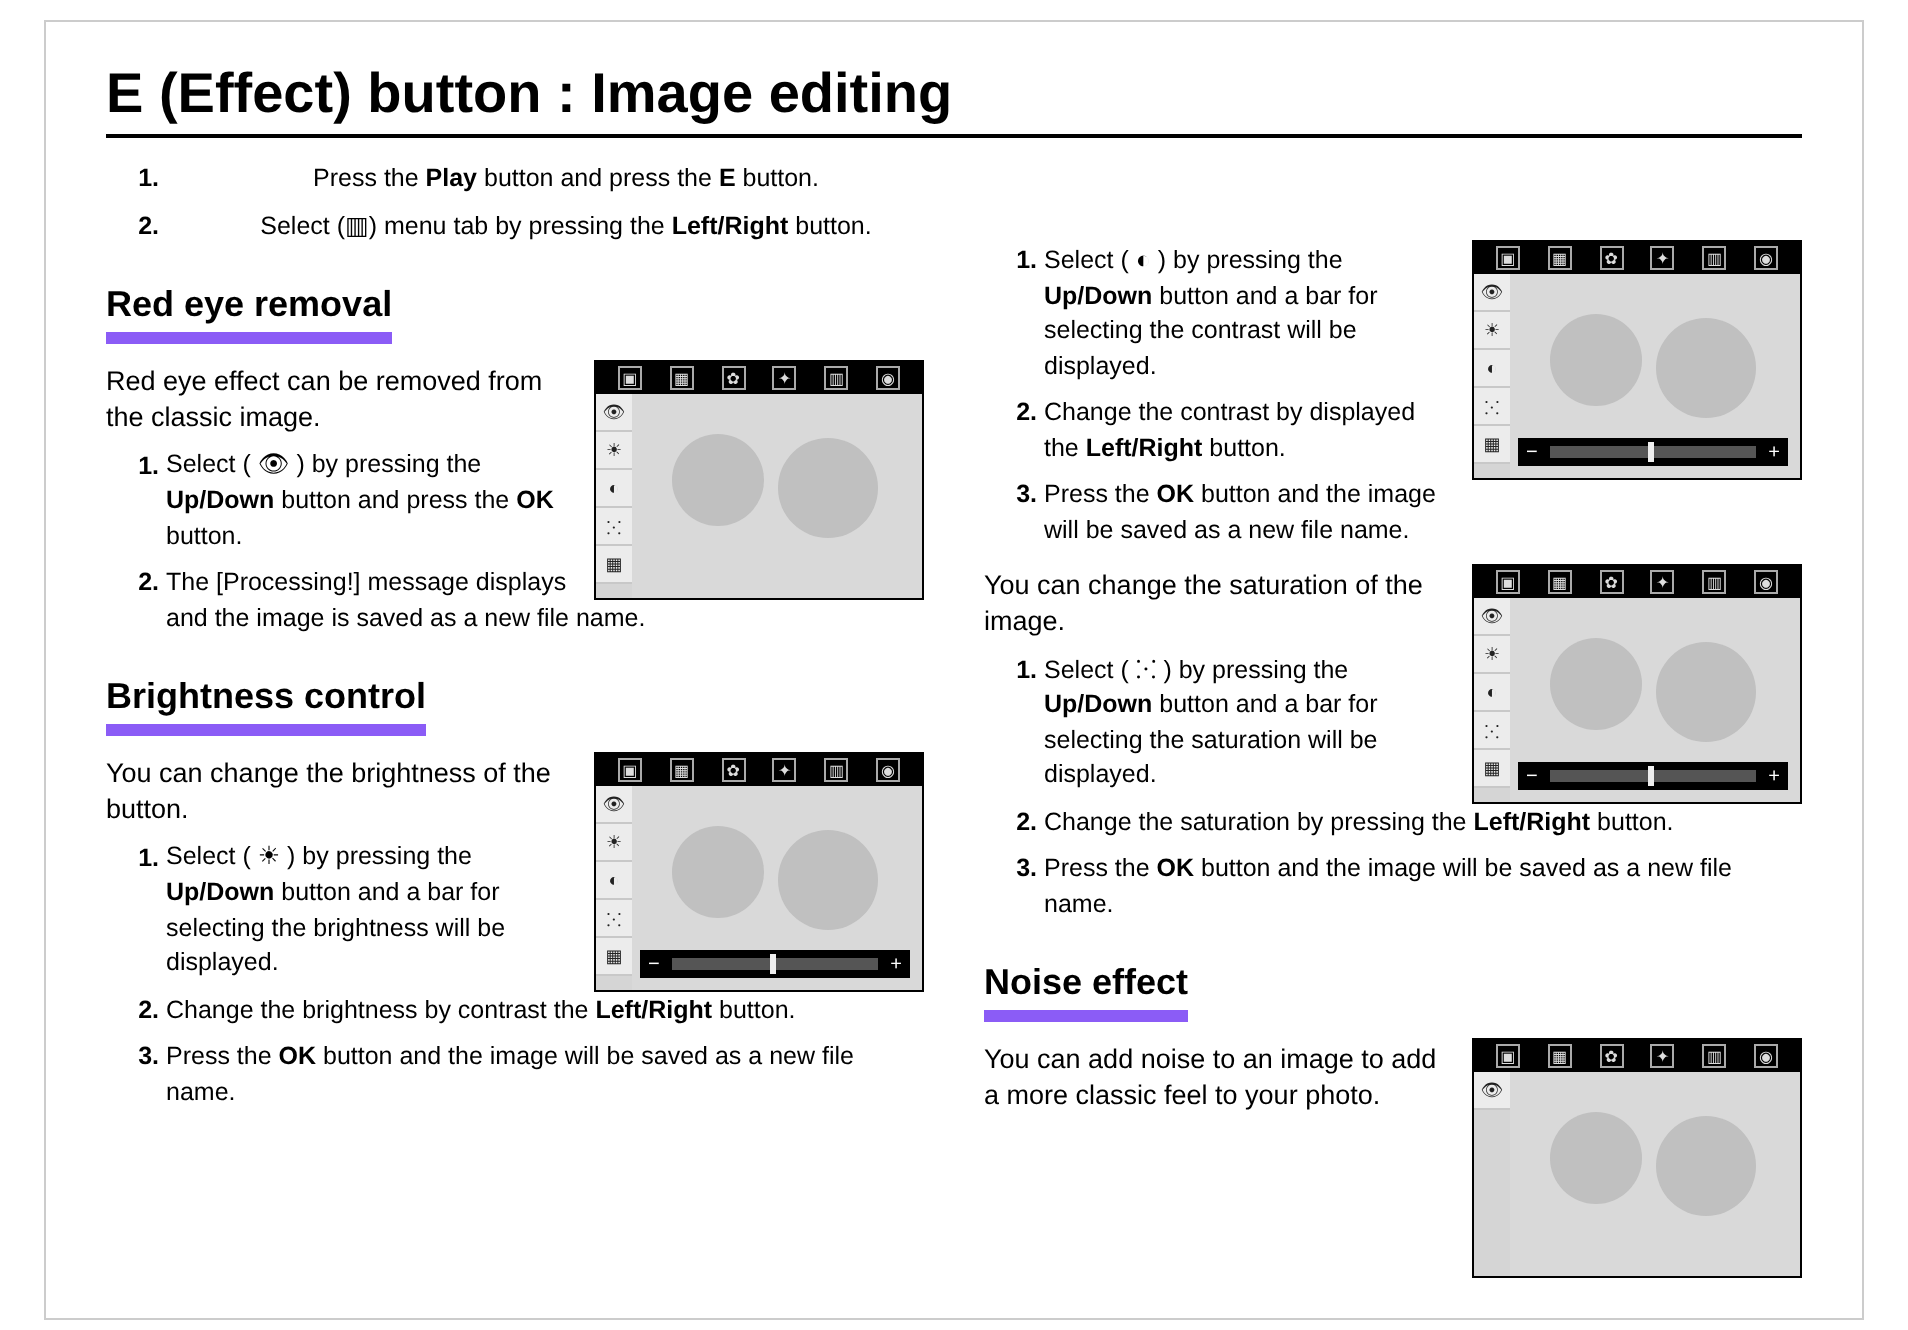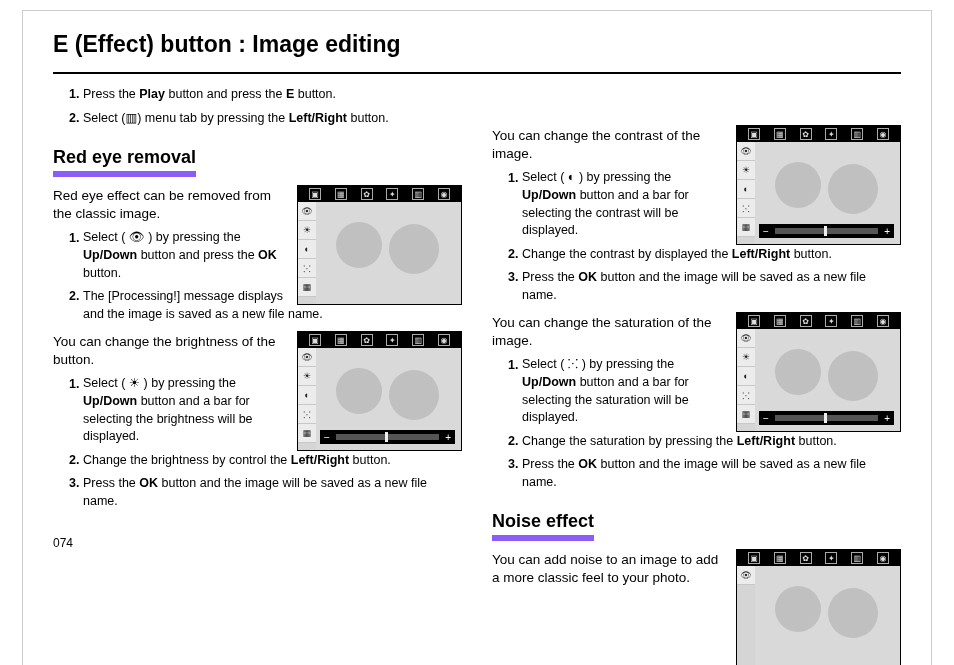--- a/index.html
+++ b/index.html
@@ -11,24 +11,24 @@
     width: 954px;
   }
   .page {
     border: 1px solid #ccc;
     width: 910px;
     margin: 10px auto;
     padding: 20px 30px 20px 30px;
     box-sizing: border-box;
   }
   .title {
-    font-size: 23px;
+    font-size: 28px;
     font-weight: bold;
     border-bottom: 2px solid #000;
-    padding-bottom: 14px;
+    padding-bottom: 4px;
     margin-bottom: 12px;
   }
   .columns {
     display: flex;
     gap: 30px;
   }
   .col {
     flex: 1;
     min-width: 0;
   }
@@ -138,21 +138,21 @@
     position:absolute; top:-2px; left:48%; width:3px; height:10px; background:#eee;
   }
   .glyph {
     display: inline-block;
     vertical-align: middle;
   }
   .page-num {
     font-size: 12px;
     margin-top: 20px;
   }
-  .intro-steps { max-width: 430px; }
+  .intro-steps { max-width: 430px; text-align: center; }
   .clear { clear: both; }
 </style>
 </head>
 <body>
 
 <div class="page">
   <div class="title">E (Effect) button : Image editing</div>
 
   <div class="intro-steps">
     <ol class="steps">
@@ -197,20 +197,21 @@
         <ol class="steps">
           <li>
             <span>Select ( </span><span class="glyph">👁</span><span> ) by pressing the </span><span class="b">Up/Down</span><span> button and press the </span><span class="b">OK</span><span> button.</span>
           </li>
           <li>The [Processing!] message displays and the image is saved as a new file name.</li>
         </ol>
         <div class="clear"></div>
       </div>
 
       <div class="section-block">
+        <div><span class="section-title">Brightness control</span></div>
         <div class="float-img">
           <div class="camera-shot">
             <div class="topbar">
               <span class="ticon">▣</span>
               <span class="ticon">▦</span>
               <span class="ticon">✿</span>
               <span class="ticon">✦</span>
               <span class="ticon">▥</span>
               <span class="ticon">◉</span>
             </div>
@@ -232,30 +233,29 @@
               <span>+</span>
             </div>
           </div>
         </div>
         <div class="lead">You can change the brightness of the button.</div>
         <ol class="steps">
           <li>
             <span>Select ( </span><span class="glyph">☀</span><span> ) by pressing the </span><span class="b">Up/Down</span><span> button and a bar for selecting the brightness will be displayed.</span>
           </li>
           <li>
-            <span>Change the brightness by control the </span><span class="b">Left/Right</span><span> button.</span>
+            <span>Change the brightness by contrast the </span><span class="b">Left/Right</span><span> button.</span>
           </li>
           <li>
             <span>Press the </span><span class="b">OK</span><span> button and the image will be saved as a new file name.</span>
           </li>
         </ol>
         <div class="clear"></div>
       </div>
 
-      <div class="page-num">074</div>
     </div>
 
     <div class="col">
 
       <div class="section-block" style="margin-top:-10px;">
         <div class="float-img">
           <div class="camera-shot">
             <div class="topbar">
               <span class="ticon">▣</span>
               <span class="ticon">▦</span>
@@ -276,21 +276,20 @@
             </div>
             <div class="slider">
               <span>−</span>
               <div class="track">
                   <div class="handle"></div>
                 </div>
               <span>+</span>
             </div>
           </div>
         </div>
-        <div class="lead">You can change the contrast of the image.</div>
         <ol class="steps">
           <li>
             <span>Select ( </span><span class="glyph">◐</span><span> ) by pressing the </span><span class="b">Up/Down</span><span> button and a bar for selecting the contrast will be displayed.</span>
           </li>
           <li>
             <span>Change the contrast by displayed the </span><span class="b">Left/Right</span><span> button.</span>
           </li>
           <li>
             <span>Press the </span><span class="b">OK</span><span> button and the image will be saved as a new file name.</span>
           </li>

